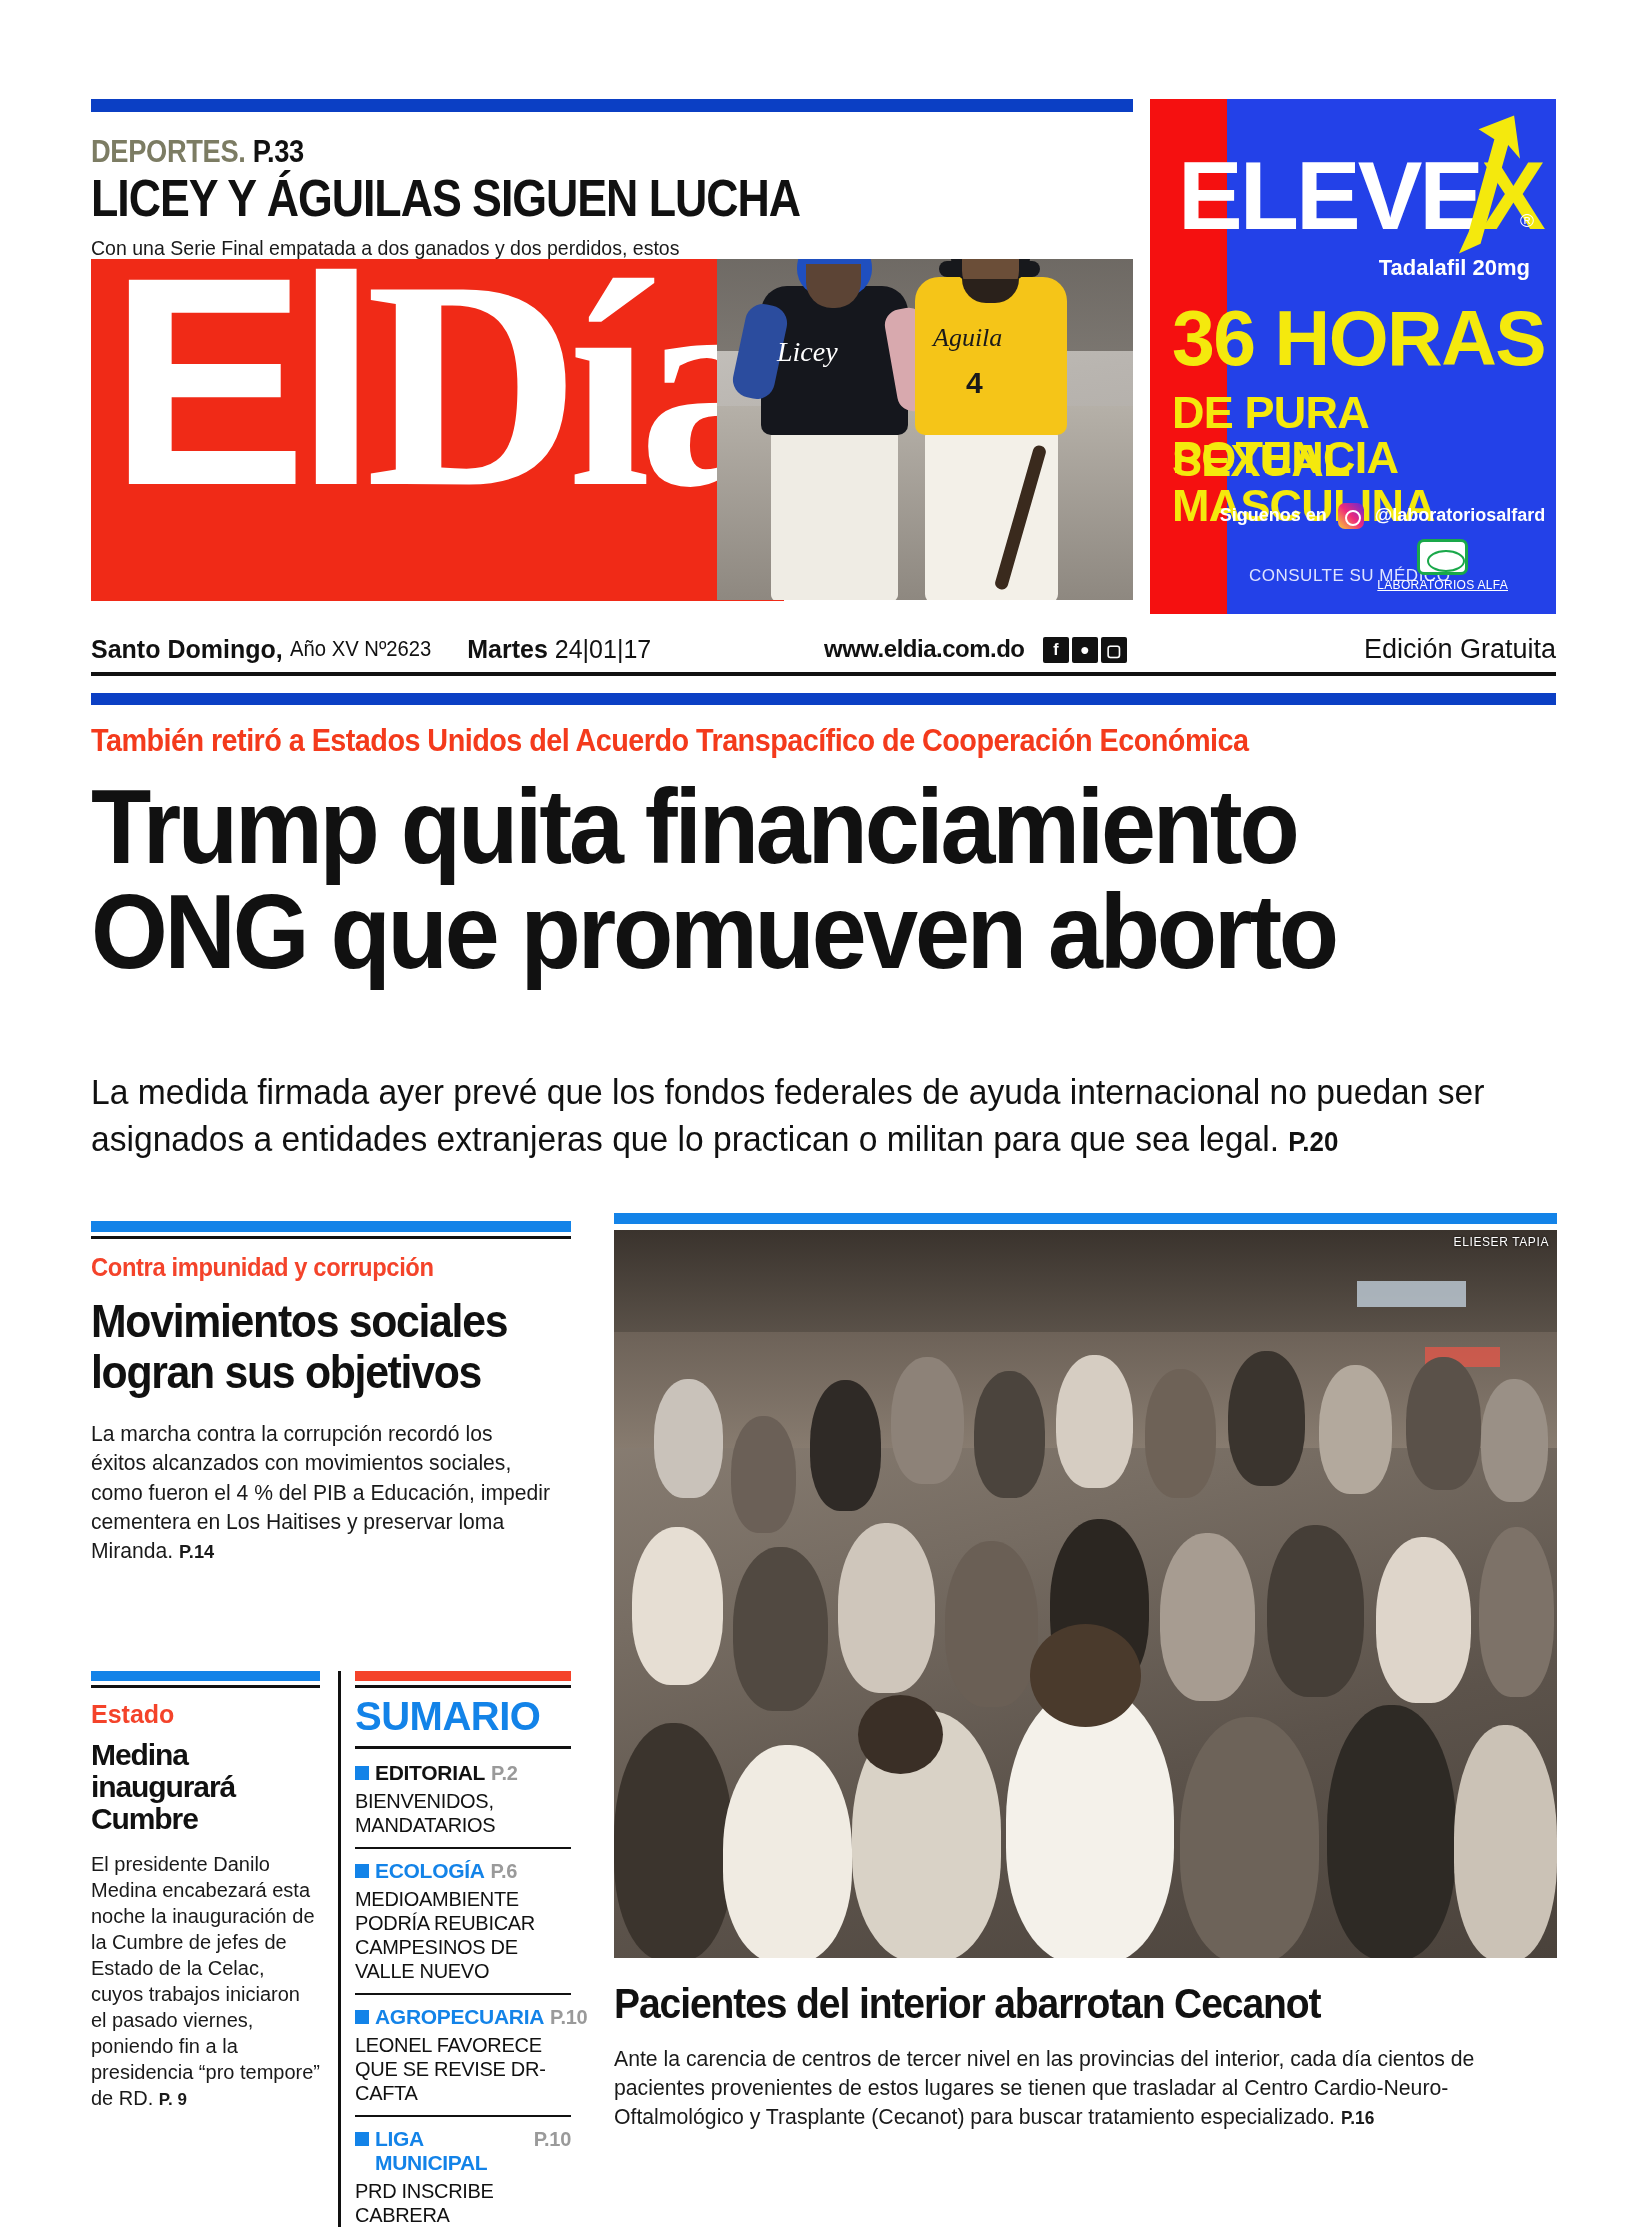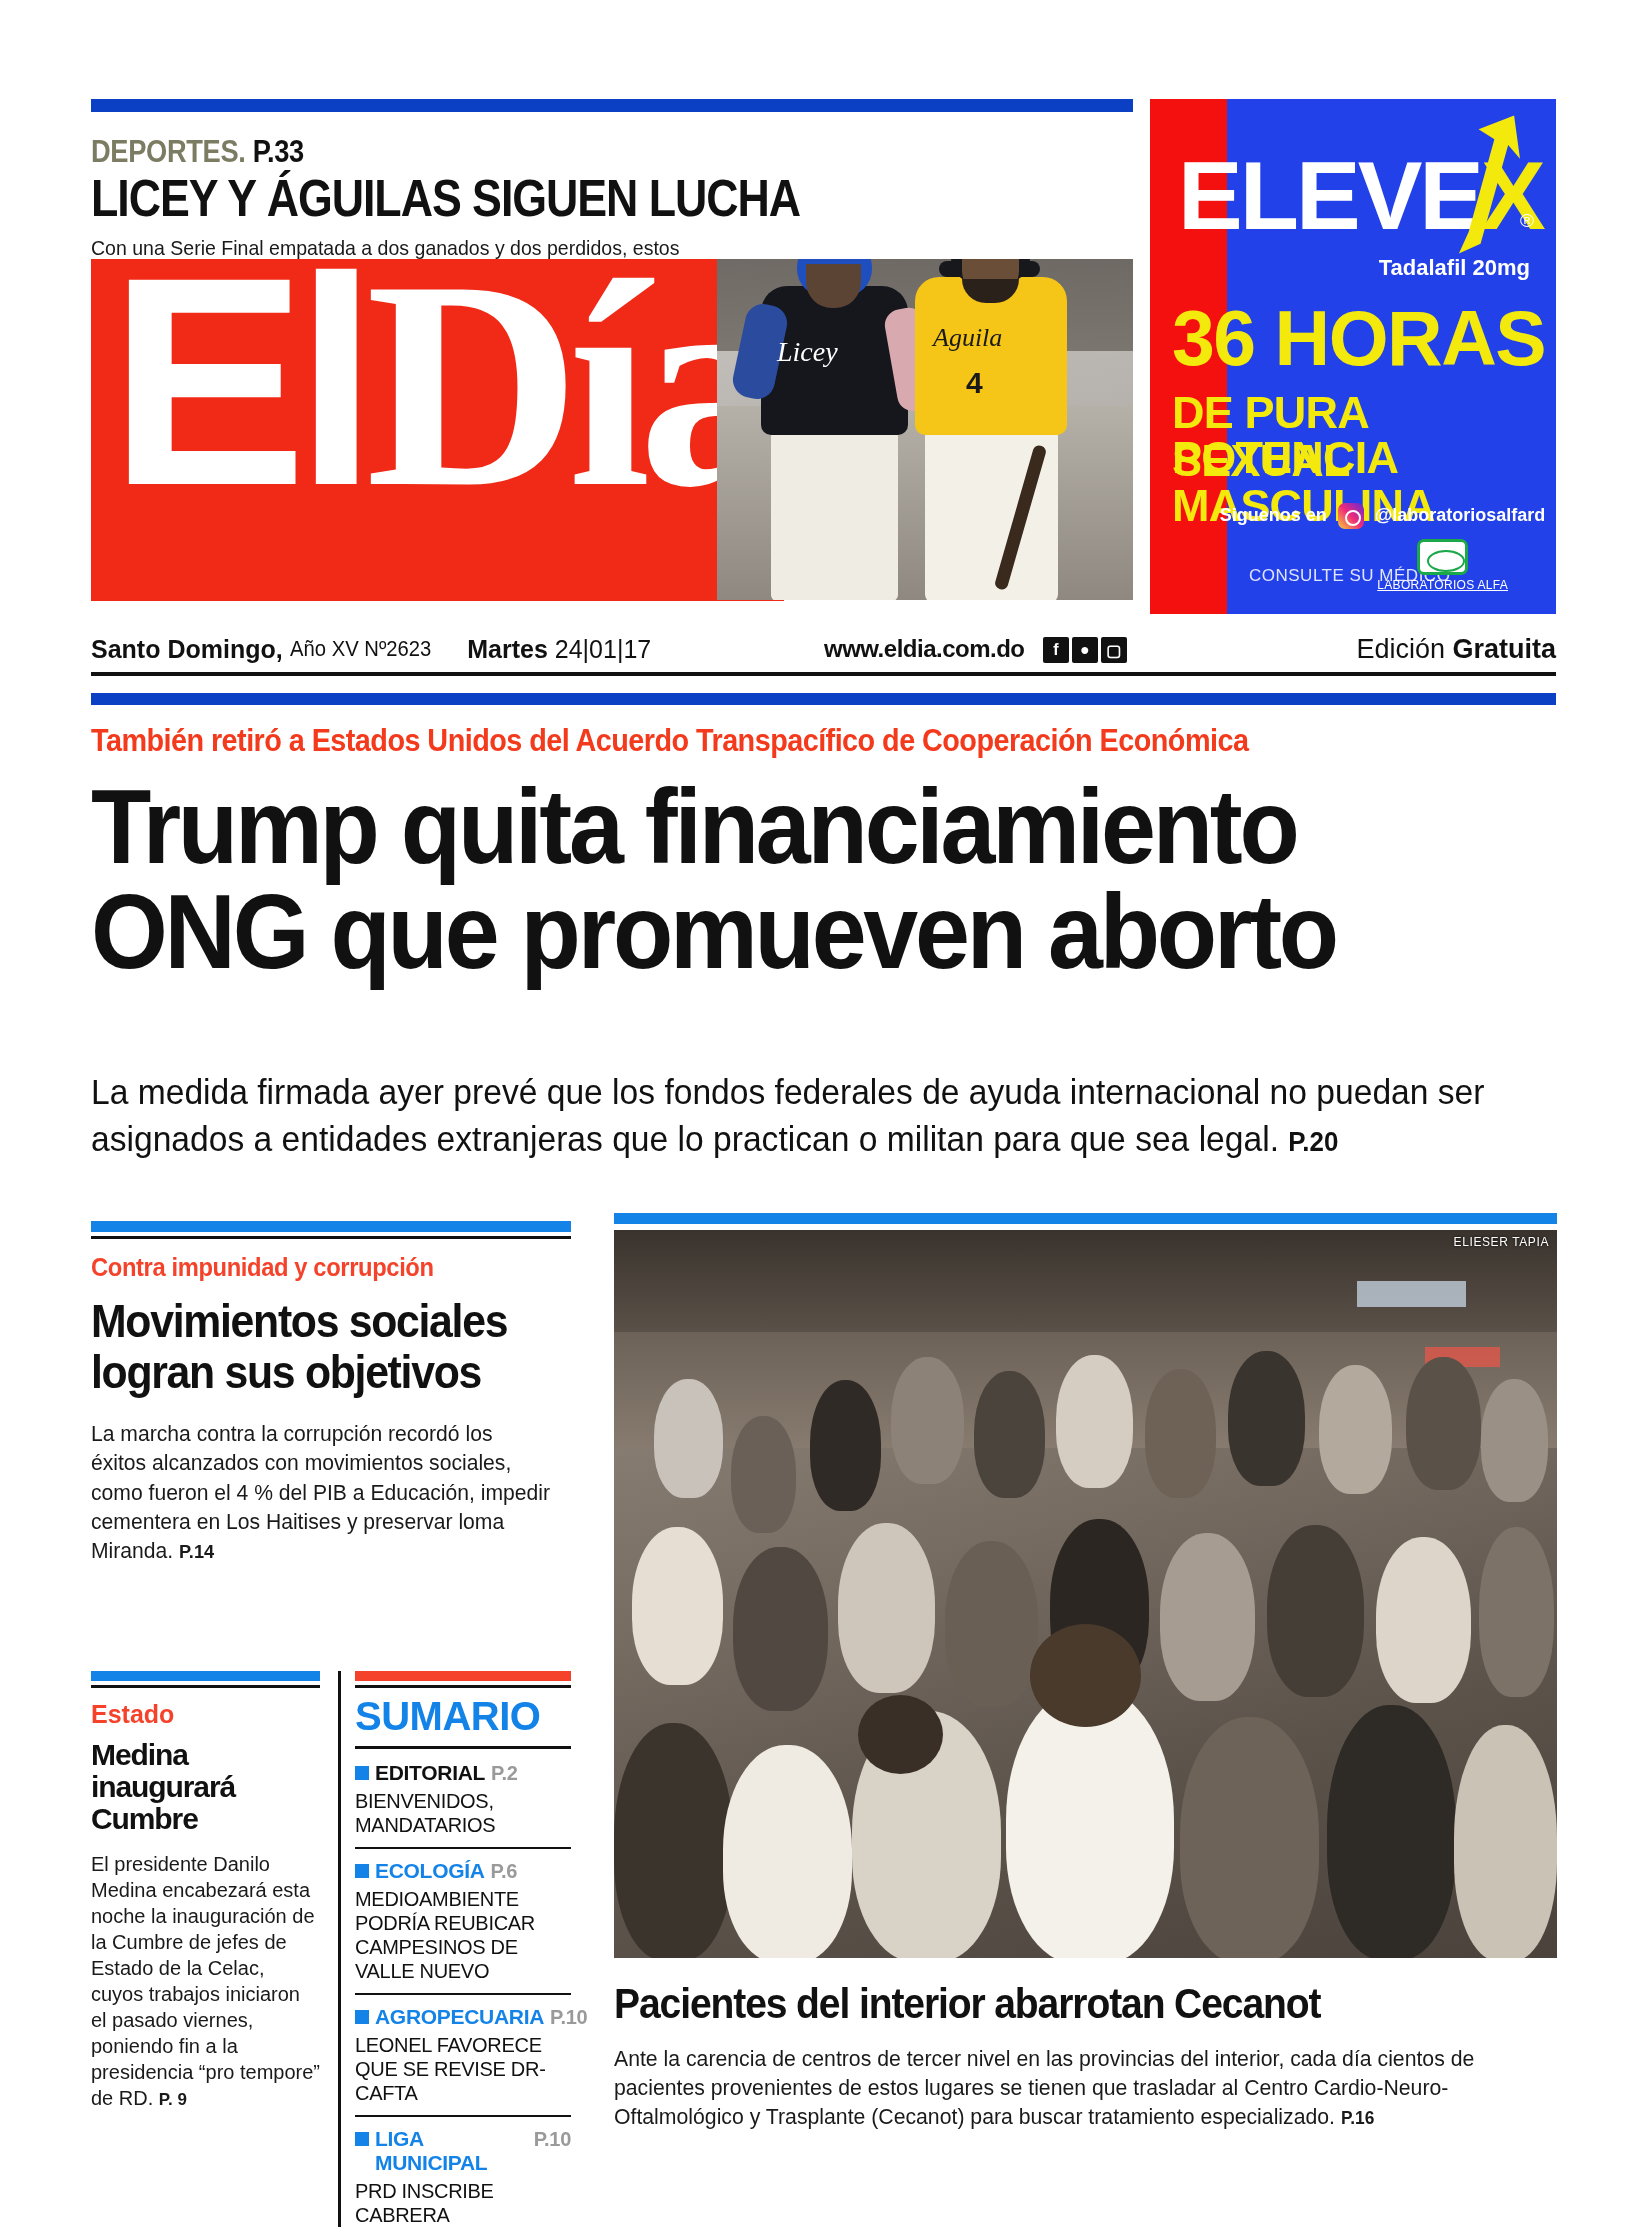--- a/index.html
+++ b/index.html
@@ -236,21 +236,21 @@
   .ib-date { font-size: 25px; color: #111; margin-left: 24px; }
   .ib-date b { font-weight: 800; }
   .ib-web { position: absolute; left: 733px; font-size: 24px; font-weight: 800; color: #111; letter-spacing:-0.5px;}
   .soc { display:inline-flex; gap:3px; margin-left: 12px; vertical-align: middle;}
   .soc span {
     width: 26px; height: 26px; background: #111; color: #fff;
     font-size: 16px; display:flex; align-items:center; justify-content:center;
     font-weight: 700; border-radius: 2px;
   }
   .ib-free { position: absolute; right: 0; font-size: 27px; color: #111;}
-  .ib-free b { font-weight: 700; }
+  .ib-free b { font-weight: 400; }
 
   .dbl-rule {
     position:absolute; left:91px; top: 693px; width: 1465px; height: 12px;
     background:#0b3fc4;
   }
 
   
   .main-kicker {
     position: absolute; left: 91px; top: 723px; width: 1465px;
     color: #f43a1c; font-size: 31px; font-weight: 800;

